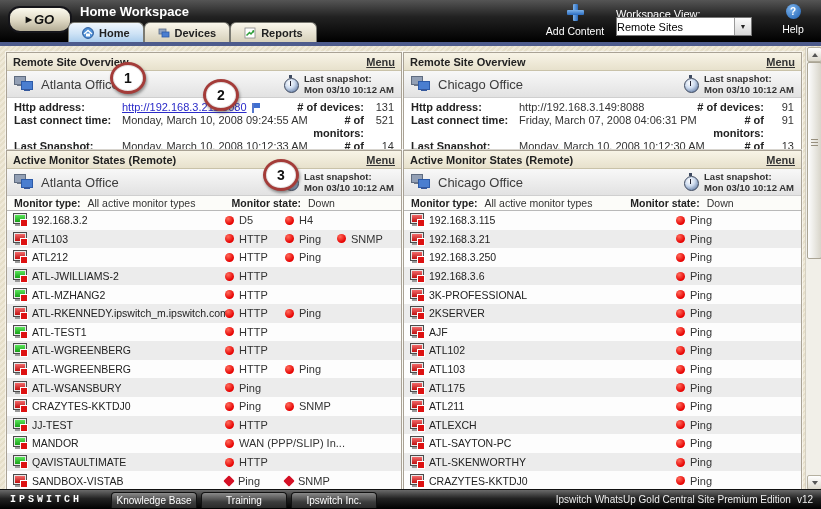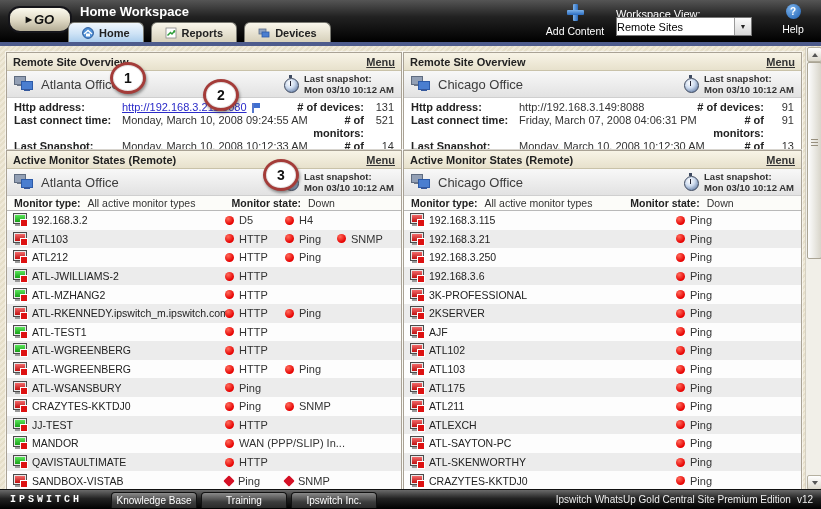--- a/index.html
+++ b/index.html
@@ -8,21 +8,21 @@
 
   
   .hdr{position:absolute;top:0;left:0;right:0;height:42px;
        background:linear-gradient(#555 0%,#222 40%,#000 100%);}
   .go-btn{position:absolute;left:8px;top:6px;width:60px;height:23px;border-radius:12px/11px;
        background:linear-gradient(#fdfbf0,#ddd7c2 55%,#b3ac95);border:2px solid #15151a;
        display:flex;align-items:center;justify-content:center;gap:2px;
        color:#111;font-weight:bold;font-style:italic;font-size:13px;cursor:pointer;}
   .go-arrow{font-size:8px;font-style:normal;}
   .hdr-title{position:absolute;left:80px;top:4px;color:#fff;font-size:13px;font-weight:bold;}
-  .tabs{position:absolute;left:68px;bottom:0;display:flex;gap:7px;align-items:flex-end;}
+  .tabs{position:absolute;left:68px;bottom:0;display:flex;align-items:flex-end;}
   .tab{height:19px;padding:0 13px;border-radius:6px 6px 0 0;border:1px solid #7a7a72;border-bottom:none;
        display:flex;align-items:center;gap:5px;font-size:11px;font-weight:bold;color:#222;
        background:linear-gradient(#faf7ec,#d6d0ba);cursor:pointer;}
   .tab.active{background:linear-gradient(#f0f7fd 0%,#cfe3f6 55%,#abcdec 100%);}
   .tabicon{width:12px;height:12px;display:inline-block;}
   .addc{position:absolute;left:538px;top:4px;width:74px;text-align:center;cursor:pointer;}
   .plus{position:relative;width:17px;height:17px;margin:0 auto;}
   .plus::before{content:"";position:absolute;left:6px;top:0;width:5px;height:17px;
        background:linear-gradient(90deg,#7db2ea,#2a6cc0);border-radius:1px;}
   .plus::after{content:"";position:absolute;left:0;top:6px;width:17px;height:5px;
@@ -157,32 +157,32 @@
       <div class="tab active">
         <svg class="tabicon" viewBox="0 0 12 12">
             <circle cx="6" cy="6" r="5.4" fill="#4e8fd6" stroke="#2a5a9a" stroke-width="1"></circle>
             <path d="M2 7 L6 3.5 L10 7" stroke="#fff" stroke-width="1.4" fill="none"></path>
             <rect x="4" y="6.5" width="4" height="3" fill="#fff"></rect>
           </svg>
         <span>Home</span>
       </div>
       <div class="tab">
         <svg class="tabicon" viewBox="0 0 12 12">
+            <rect x="1" y="2" width="7" height="5" fill="#8fa3c2" stroke="#5a6c88" stroke-width="0.8"></rect>
+            <rect x="4" y="5" width="7" height="5" fill="#4a7ed0" stroke="#2c5aa8" stroke-width="0.8"></rect>
+          </svg>
+        <span>Devices</span>
+      </div>
+      <div class="tab">
+        <svg class="tabicon" viewBox="0 0 12 12">
             <rect x="1" y="1" width="10" height="10" fill="#fff" stroke="#888" stroke-width="0.8"></rect>
             <path d="M2.5 8.5 L5.5 5.5 L7 7 L10 3.5" stroke="#2f9e3a" stroke-width="1.5" fill="none"></path>
             <path d="M10 3.5 L10 6 L7.8 3.8 Z" fill="#2f9e3a"></path>
           </svg>
         <span>Reports</span>
-      </div>
-      <div class="tab">
-        <svg class="tabicon" viewBox="0 0 12 12">
-            <rect x="1" y="2" width="7" height="5" fill="#8fa3c2" stroke="#5a6c88" stroke-width="0.8"></rect>
-            <rect x="4" y="5" width="7" height="5" fill="#4a7ed0" stroke="#2c5aa8" stroke-width="0.8"></rect>
-          </svg>
-        <span>Devices</span>
       </div>
     </div>
     <div class="addc">
       <div class="plus"></div>
       <span>Add Content</span>
     </div>
     <div class="wsv-label">Workspace View:</div>
     <div class="wsv">
       <span>Remote Sites</span>
       <span class="wsv-arrow">▼</span>

